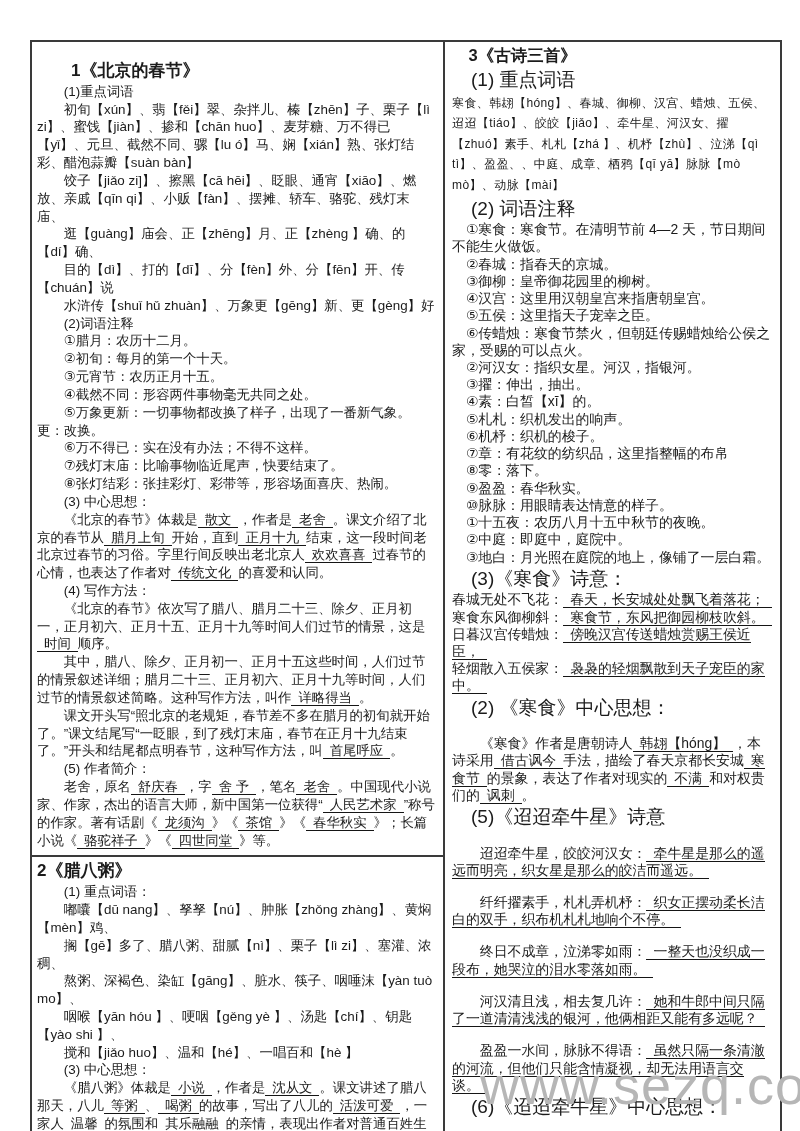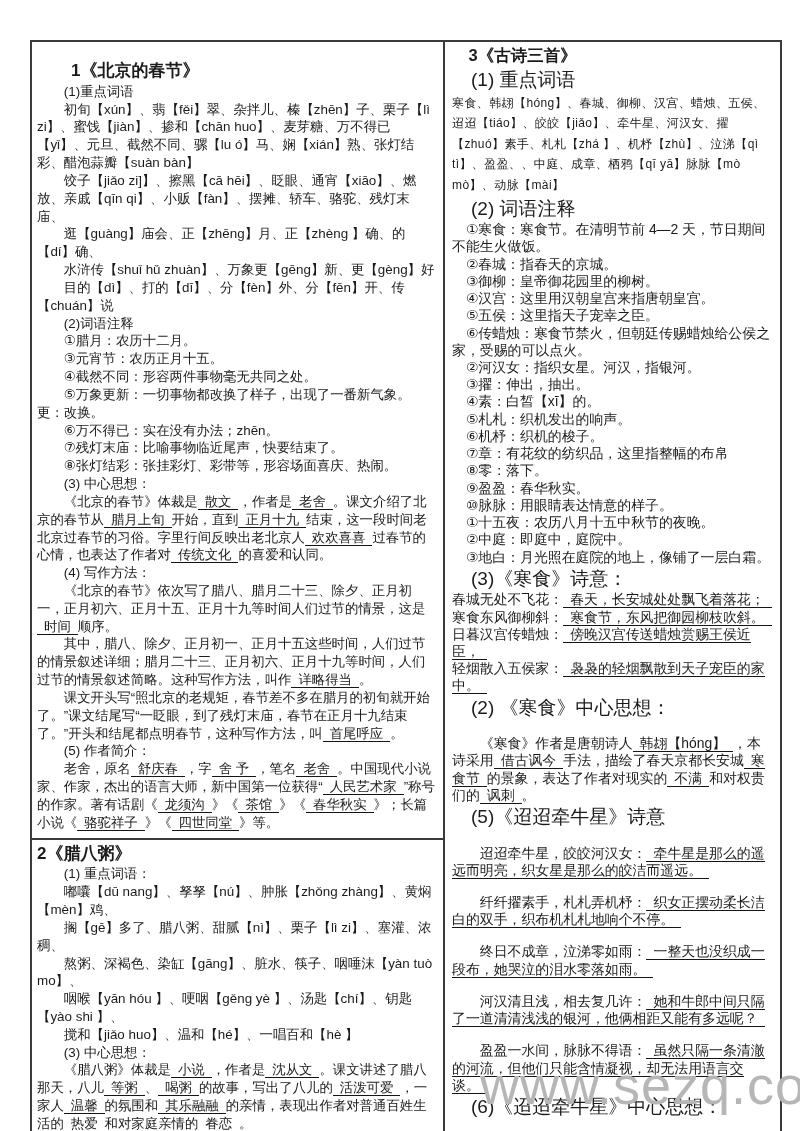--- a/index.html
+++ b/index.html
@@ -33,28 +33,29 @@
 <body>
 
 <div class="doc">
   <div class="col-left">
     <div class="cell cell-s1">
         <div class="h1 i2">1《北京的春节》</div>
         <div class="h2">(1)重点词语</div>
         <div class="p">初旬【xún】、翡【fěi】翠、杂拌儿、榛【zhēn】子、栗子【lì zi】、蜜饯【jiàn】、掺和【chān huo】、麦芽糖、万不得已【yǐ】、元旦、截然不同、骡【lu ó】马、娴【xián】熟、张灯结彩、醋泡蒜瓣【suàn bàn】</div>
         <div class="p">饺子【jiǎo zi]】、擦黑【cā hēi】、眨眼、通宵【xiāo】、燃放、亲戚【qīn qi】、小贩【fàn】、摆摊、轿车、骆驼、残灯末庙、</div>
         <div class="p">逛【guàng】庙会、正【zhēng】月、正【zhèng 】确、的【dí】确、</div>
+        <div class="p">目的【dì】、打的【dī】、分【fèn】外、分【fēn】开、传【chuán】说</div>
         <div class="p">水浒传【shuǐ hǔ zhuàn】、万象更【gēng】新、更【gèng】好</div>
-        <div class="p">目的【dì】、打的【dī】、分【fèn】外、分【fēn】开、传【chuán】说</div>
         <div class="h2">(2)词语注释</div>
         <div class="p">①腊月：农历十二月。</div>
+        <div class="p">②初旬：每月的第一个十天。</div>
         <div class="p">③元宵节：农历正月十五。</div>
         <div class="p">④截然不同：形容两件事物毫无共同之处。</div>
         <div class="p">⑤万象更新：一切事物都改换了样子，出现了一番新气象。 更：改换。</div>
-        <div class="p">⑥万不得已：实在没有办法；zhēn。</div>
+        <div class="p">⑥万不得已：实在没有办法；不得不这样。</div>
         <div class="p">⑦残灯末庙：比喻事物临近尾声，快要结束了。</div>
         <div class="p">⑧张灯结彩：张挂彩灯、彩带等，形容场面喜庆、热闹。</div>
         <div class="h2">(3) 中心思想：</div>
         <div class="p">《北京的春节》体裁是<span class="blank">散文</span>，作者是<span class="blank">老舍</span>。课文介绍了北京的春节从<span class="blank">腊月上旬</span>开始，直到<span class="blank">正月十九</span>结束，这一段时间老北京过春节的习俗。字里行间反映出老北京人<span class="blank">欢欢喜喜</span>过春节的心情，也表达了作者对<span class="blank">传统文化</span>的喜爱和认同。</div>
         <div class="h2">(4) 写作方法：</div>
         <div class="p">《北京的春节》依次写了腊八、腊月二十三、除夕、正月初一，正月初六、正月十五、正月十九等时间人们过节的情景，这是<span class="blank">时间</span>顺序。</div>
         <div class="p">其中，腊八、除夕、正月初一、正月十五这些时间，人们过节的情景叙述详细；腊月二十三、正月初六、正月十九等时间，人们过节的情景叙述简略。这种写作方法，叫作<span class="blank">详略得当</span>。</div>
         <div class="p">课文开头写“照北京的老规矩，春节差不多在腊月的初旬就开始了。”课文结尾写“一眨眼，到了残灯末庙，春节在正月十九结束了。”开头和结尾都点明春节，这种写作方法，叫<span class="blank">首尾呼应</span>。</div>
         <div class="h2">(5) 作者简介：</div>
         <div class="p">老舍，原名<span class="blank">舒庆春</span>，字<span class="blank">舍 予</span>，笔名<span class="blank">老舍</span>。中国现代小说家、作家，杰出的语言大师，新中国第一位获得“<span class="blank">人民艺术家</span>”称号的作家。著有话剧《<span class="blank">龙须沟</span>》《<span class="blank">茶馆</span>》《<span class="blank">春华秋实</span>》；长篇小说《<span class="blank">骆驼祥子</span>》《<span class="blank">四世同堂</span>》等。</div>

